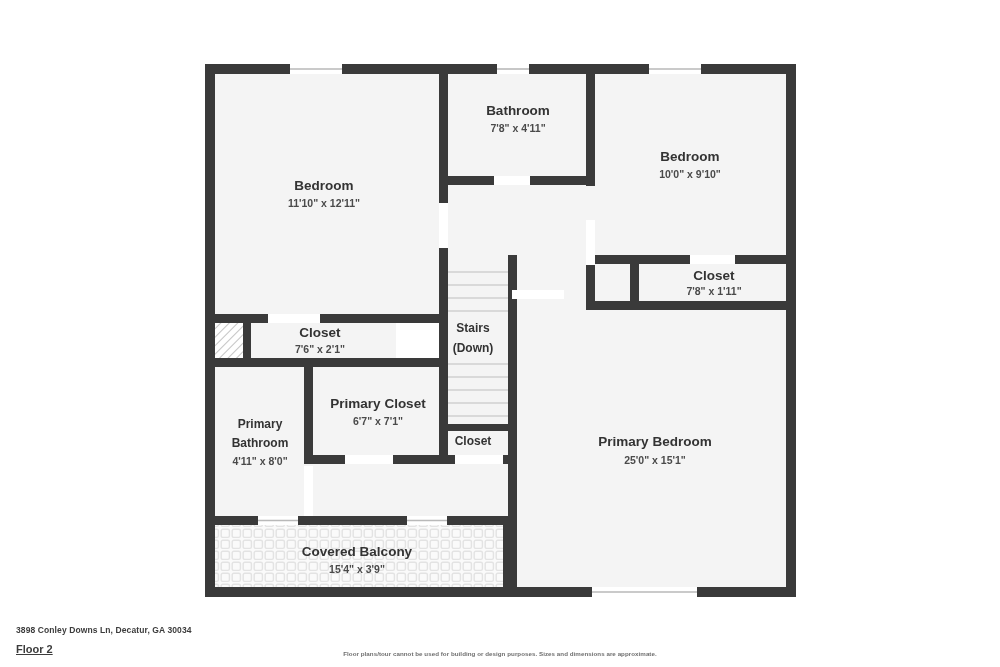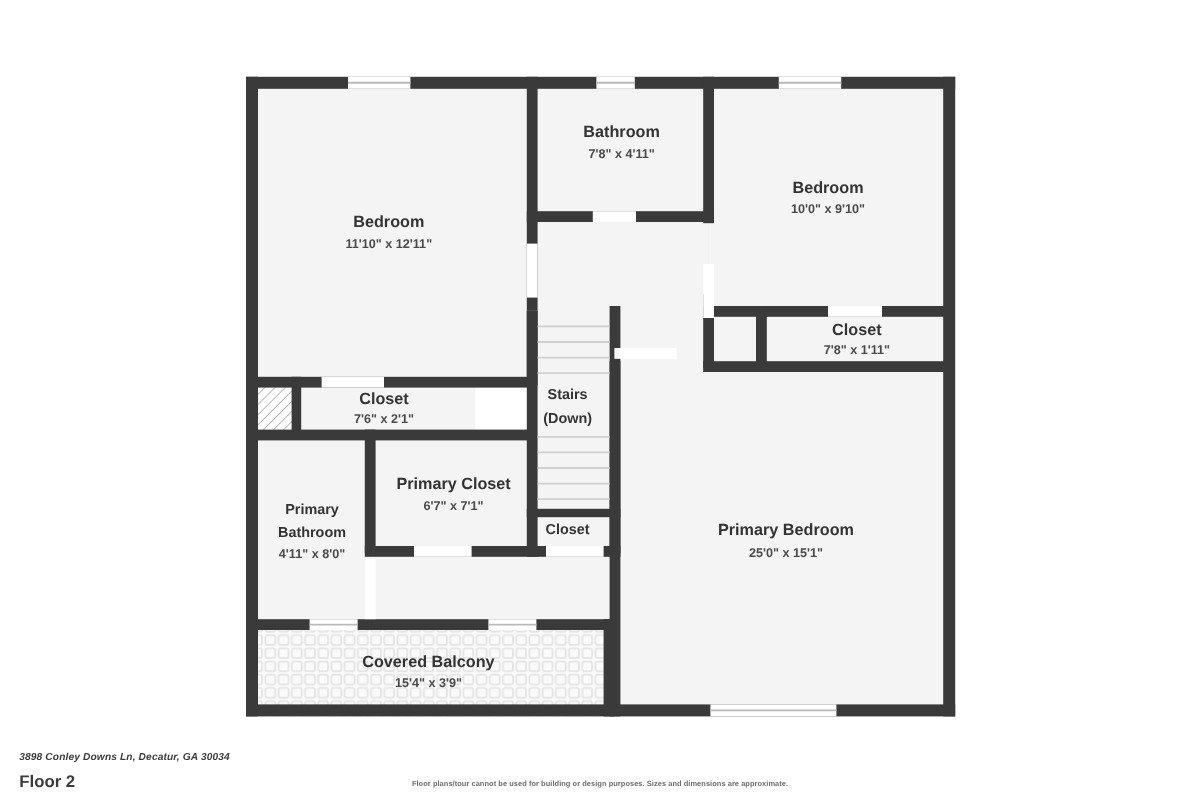--- a/index.html
+++ b/index.html
@@ -45,29 +45,29 @@
     dominant-baseline: middle;
   }
   .footer-address {
     position: absolute;
     left: 16px;
     top: 625px;
     font-size: 8.5px;
     font-weight: bold;
     color: #3c3c3c;
     letter-spacing: 0.1px;
-    font-style: italic;
   }
   .footer-floor {
     position: absolute;
     left: 16px;
     top: 643px;
-    font-size: 14px;
+    font-size: 11px;
     font-weight: bold;
     color: #3c3c3c;
+    text-decoration: underline;
   }
   .footer-disclaimer {
     position: absolute;
     left: 0;
     right: 0;
     top: 650px;
     text-align: center;
     font-size: 6.2px;
     font-weight: bold;
     color: #6e6e6e;

